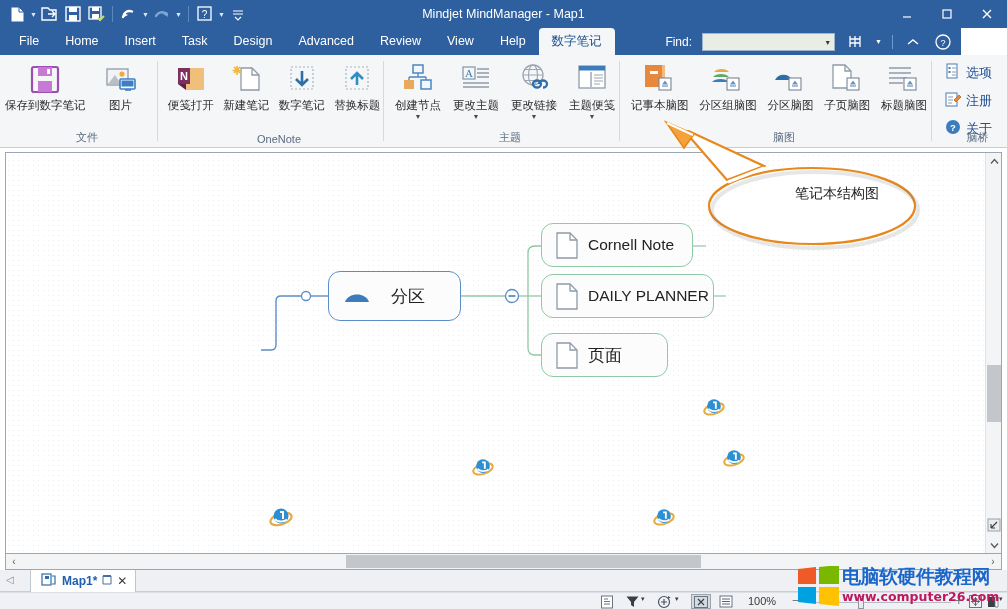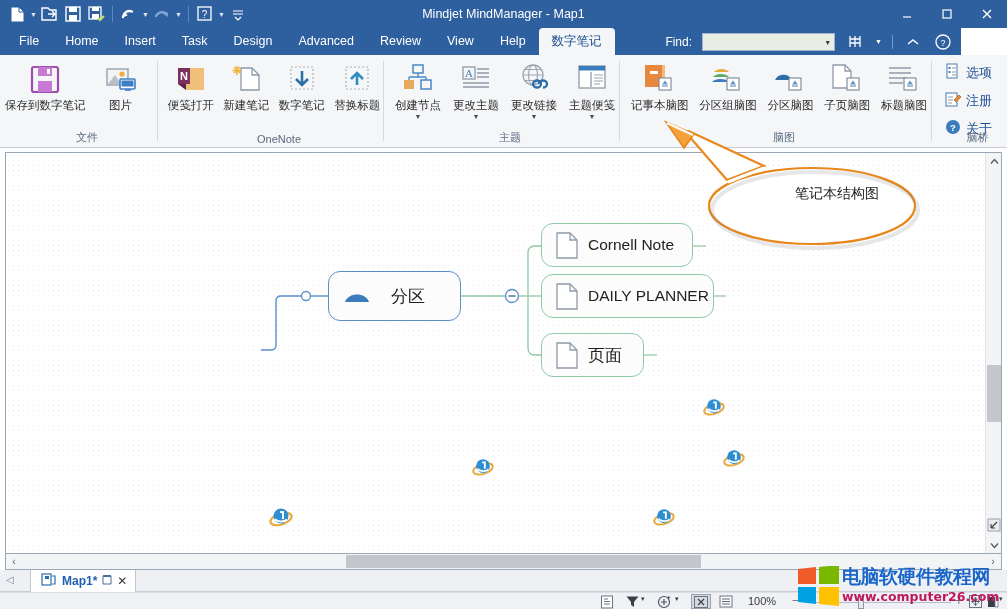--- a/index.html
+++ b/index.html
@@ -631,21 +631,21 @@
     </div>
     <div class="ieicon" style="left:717px; top:294px;">
       <svg width="22" height="22" viewBox="0 0 24 24">
           <ellipse cx="12" cy="14" rx="11" ry="5.5" fill="none" stroke="#e8a93d" stroke-width="2.2" transform="rotate(-18 12 14)"></ellipse>
           <circle cx="12" cy="11" r="7.5" fill="#2c8fd4"></circle>
           <path d="M6 14c2 3 9 3.5 12 0.5" fill="none" stroke="#fff" stroke-width="2"></path>
           <path d="M11 7h3v7" fill="none" stroke="#fff" stroke-width="2"></path>
         </svg>
     </div>
 
-    <div class="node green" style="left:535px; top:180px; width:103px; height:44px;">
+    <div class="node green" style="left:535px; top:180px; width:127px; height:44px;">
       <span class="nodeicon">
         <svg width="22" height="27" viewBox="0 0 22 27">
             <path d="M1 1h13l7 7v18H1z" fill="#fff" stroke="#8e9aa8" stroke-width="1.3"></path>
             <path d="M14 1v7h7" fill="none" stroke="#8e9aa8" stroke-width="1.3"></path>
           </svg>
       </span>
       <span class="ntext">页面</span>
     </div>
     <div class="ieicon" style="left:647px; top:353px;">
       <svg width="22" height="22" viewBox="0 0 24 24">

